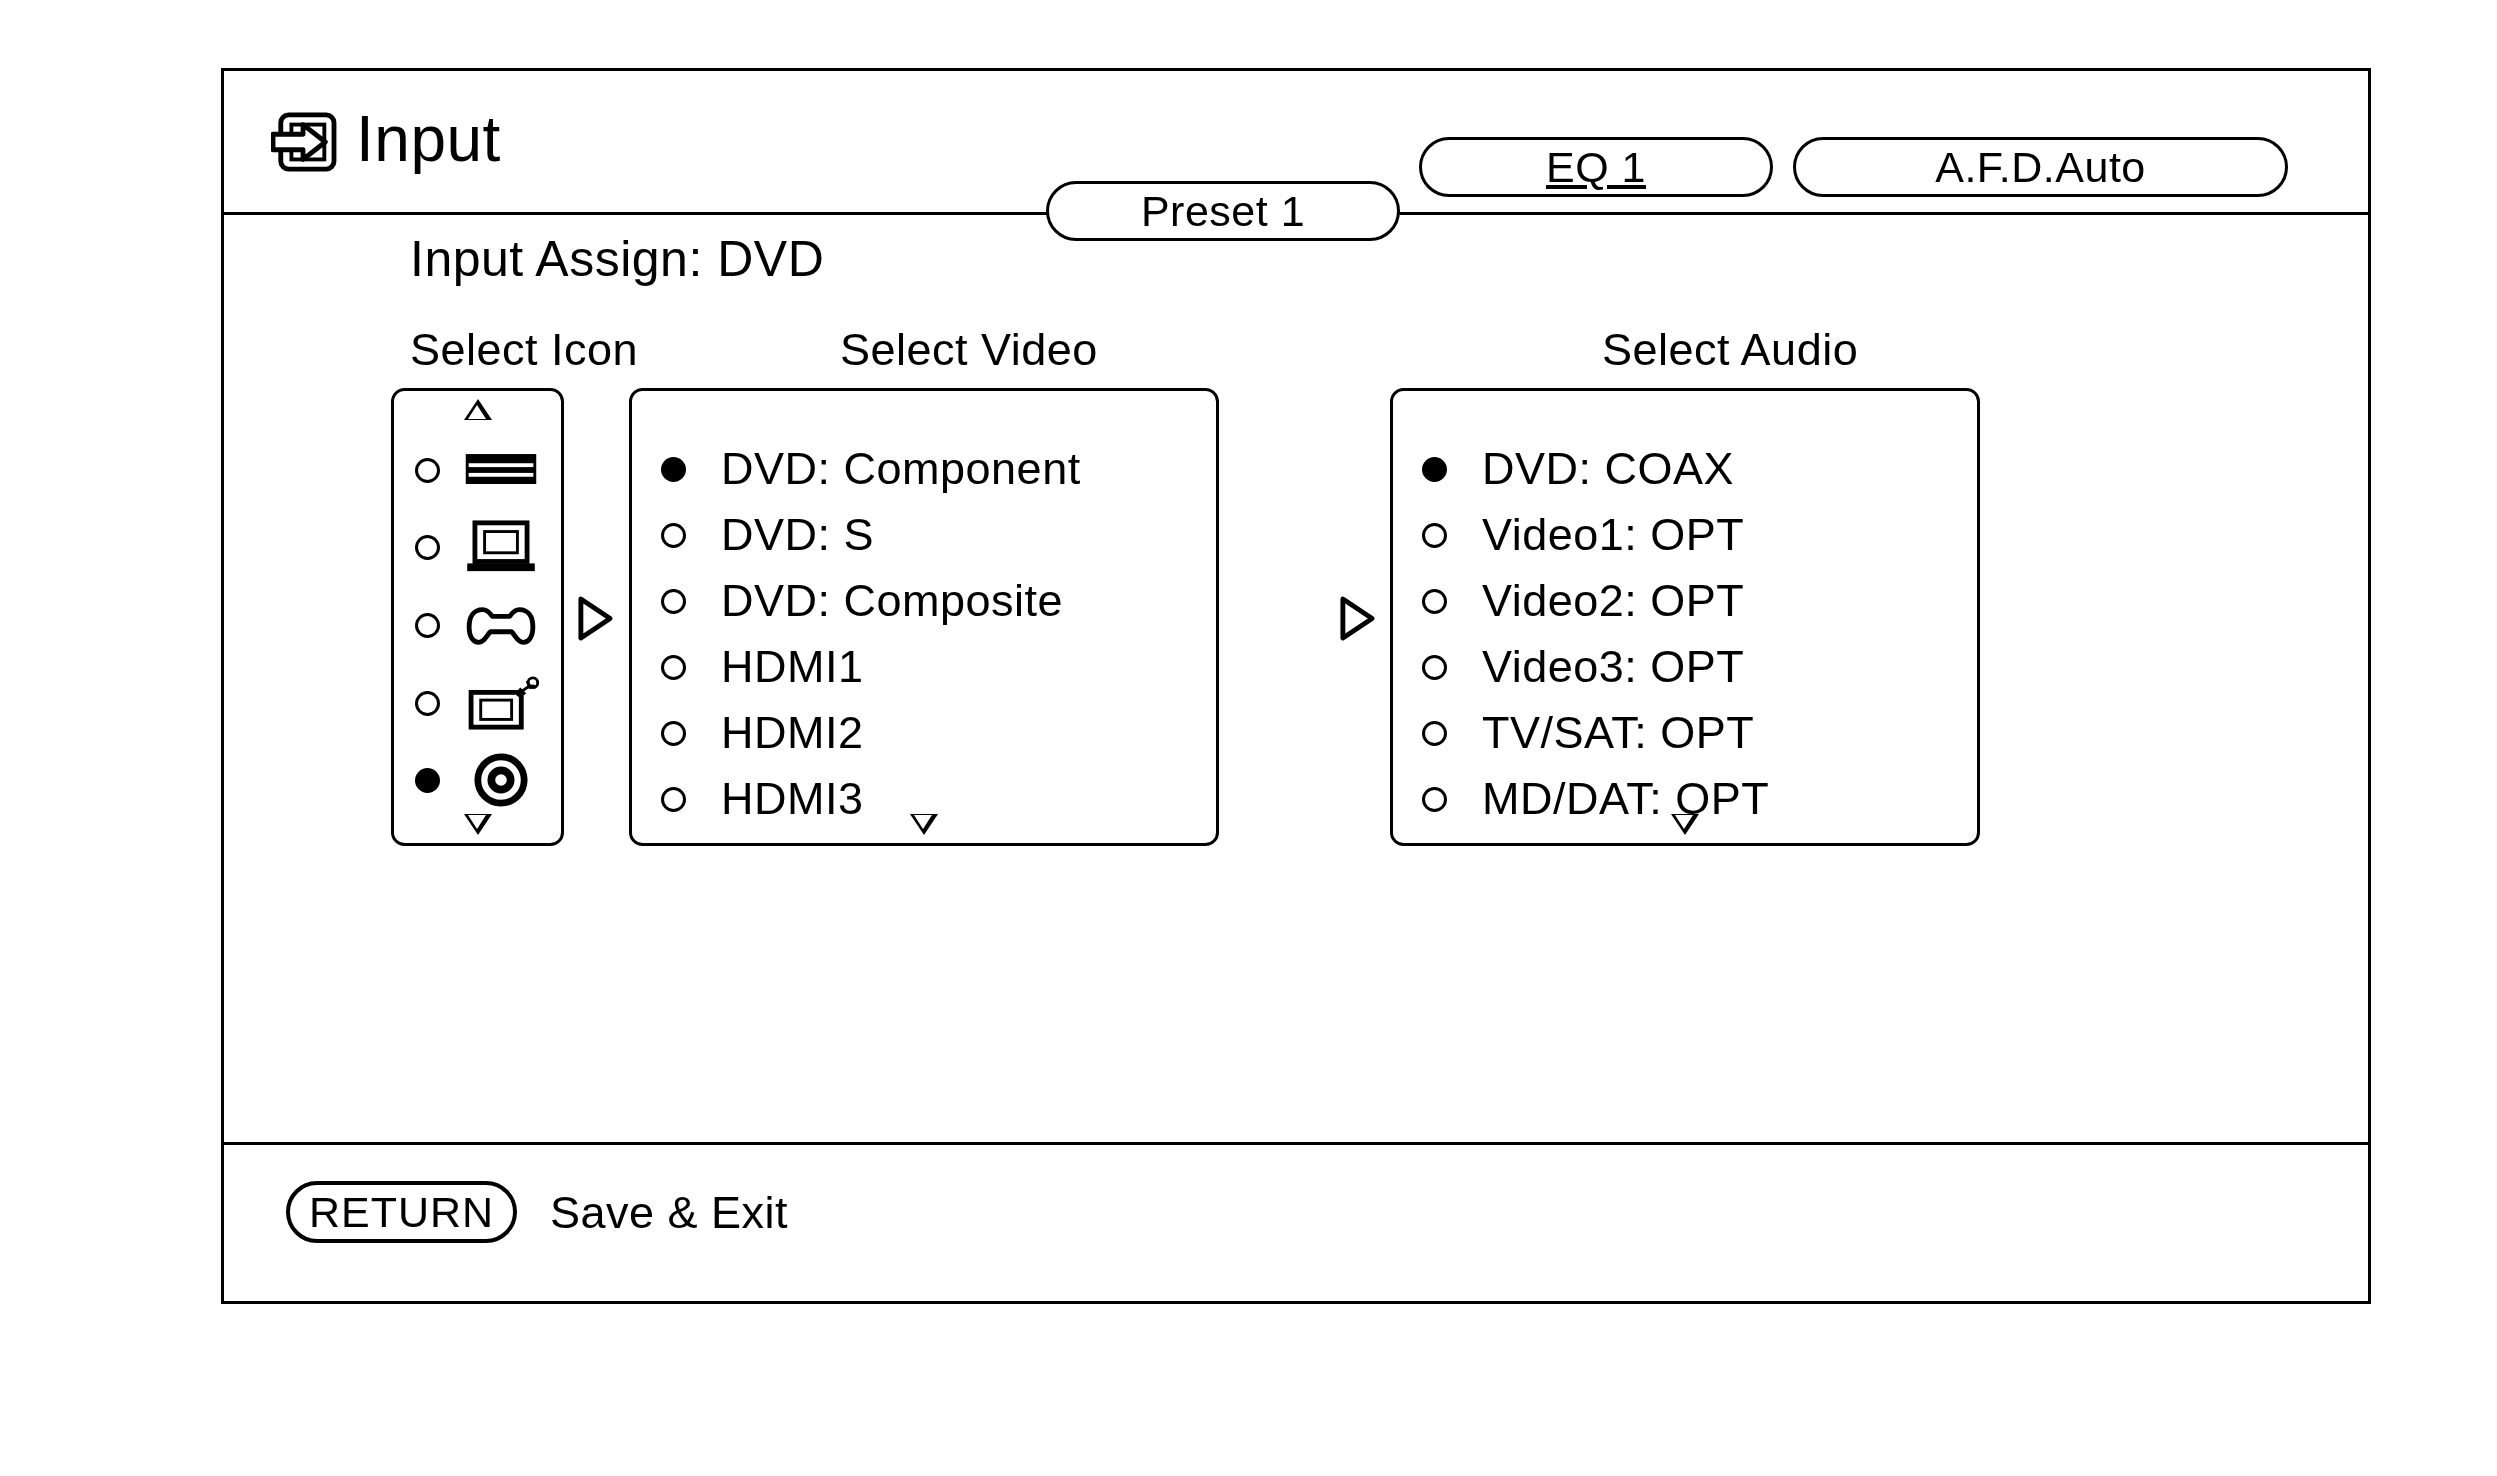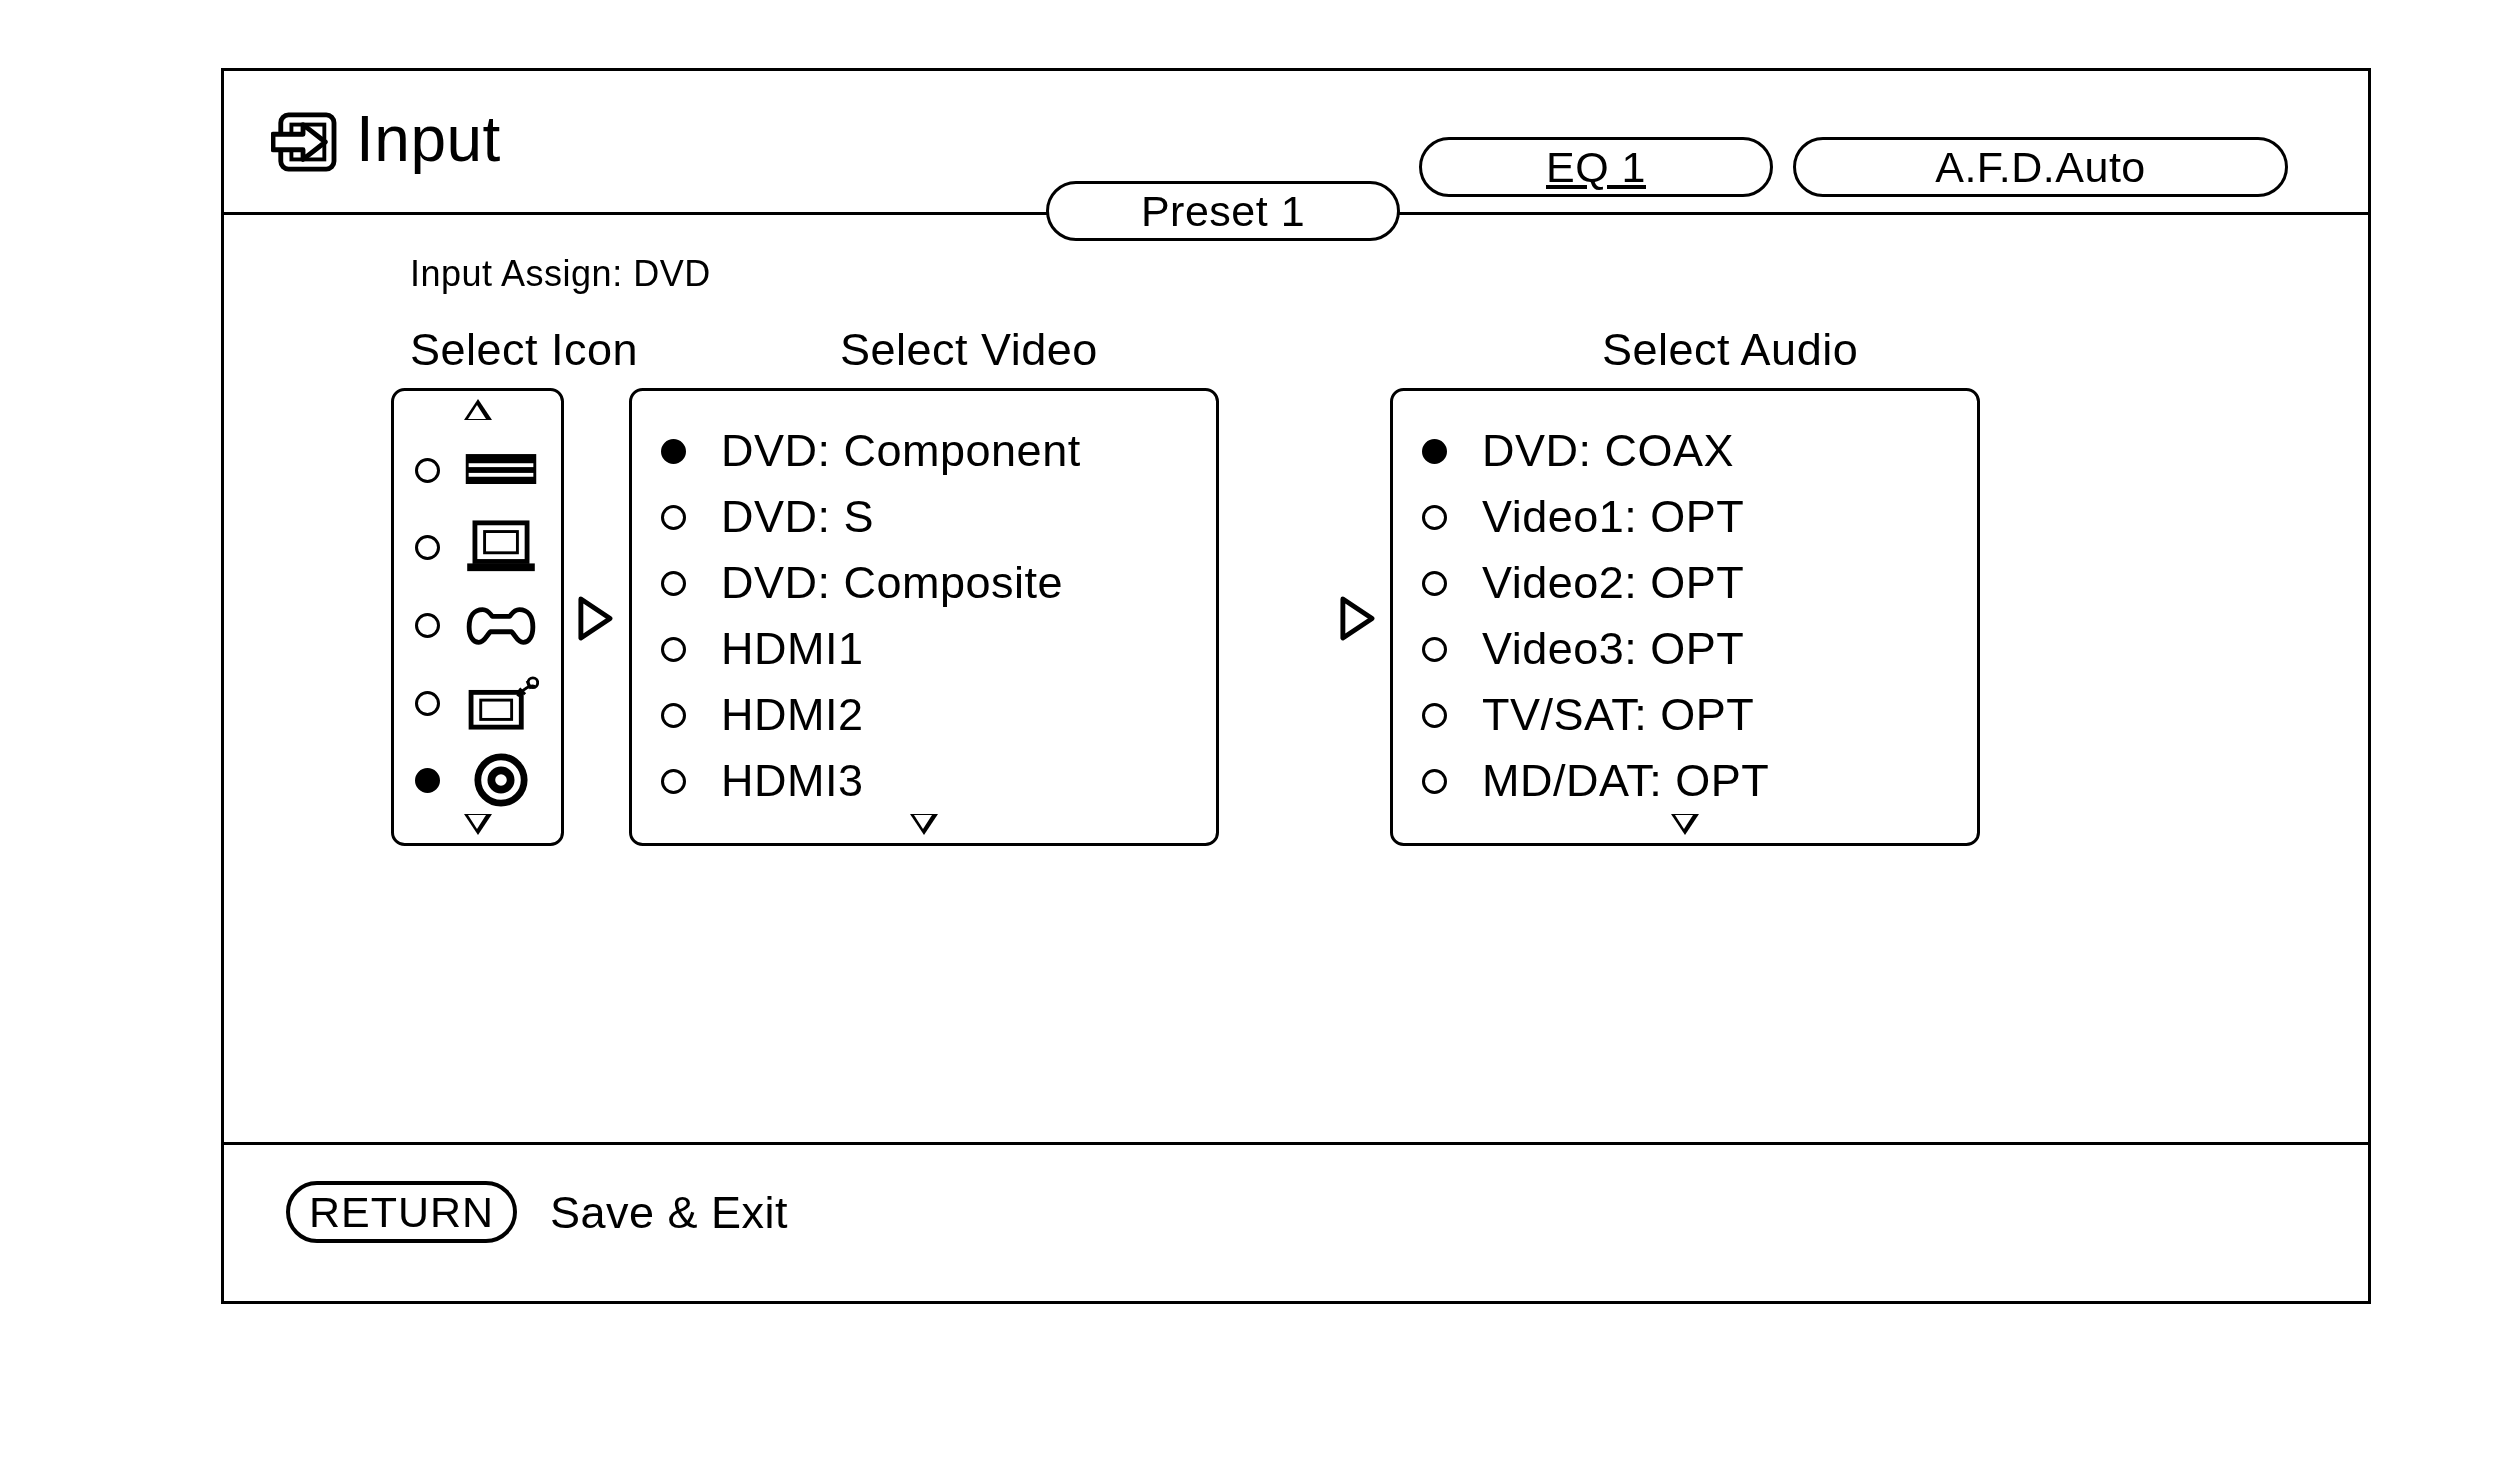--- a/index.html
+++ b/index.html
@@ -77,22 +77,22 @@
     left: 0;
     top: 144px;
     right: 0;
     height: 930px;
     border-bottom: 3.9px solid #000;
     box-sizing: border-box;
   }
   #input-assign {
     position: absolute;
     left: 186px;
-    top: 38px;
-    font-size: 36px;
+    top: 15px;
+    font-size: 50px;
     letter-spacing: 0.5px;
   }
   .col-header {
     position: absolute;
     top: 109px;
     font-size: 45px;
     letter-spacing: 0.5px;
   }
   #hdr-icon  { left: 186px; }
   #hdr-video { left: 616px; }
@@ -179,20 +179,21 @@
 
   
   .opt-row {
     position: absolute;
     left: 29px;
     right: 13.6px;
     height: 62px;
     display: flex;
     align-items: center;
     gap: 35px;
+    margin-top: 18px;
   }
   .opt-label {
     font-size: 45px;
     letter-spacing: 0.5px;
     white-space: nowrap;
   }
 
   
   .sep-arrow {
     position: absolute;

